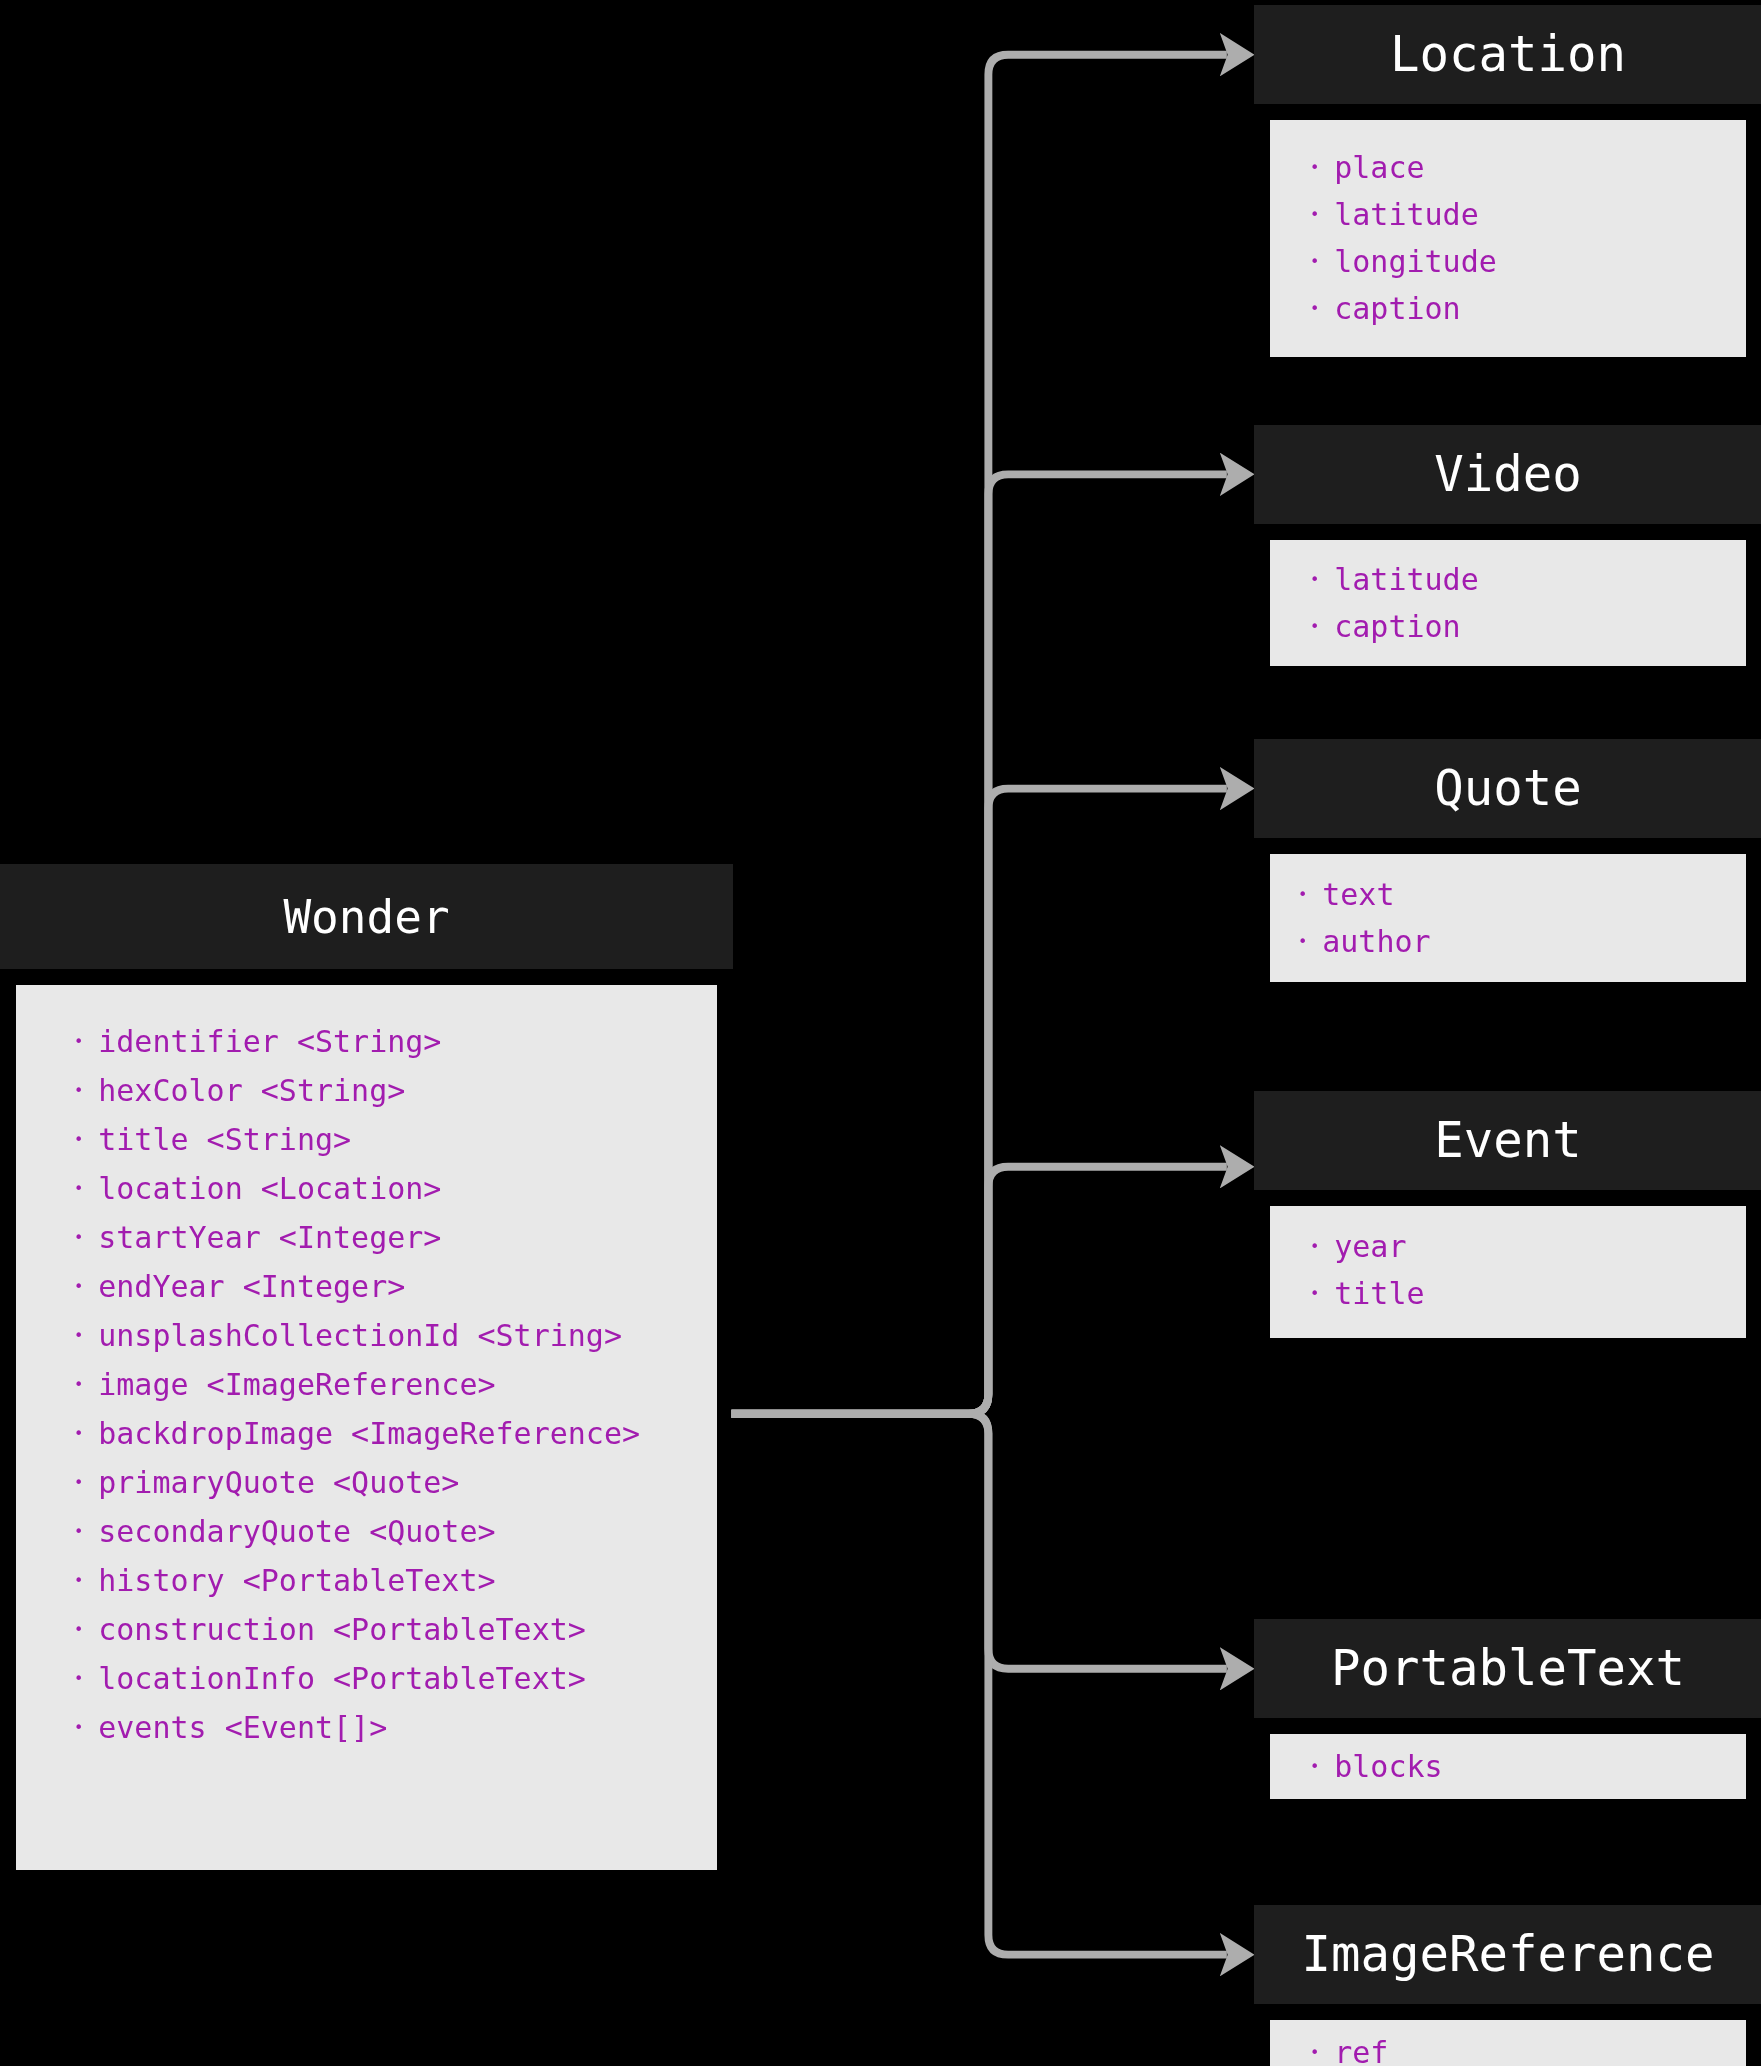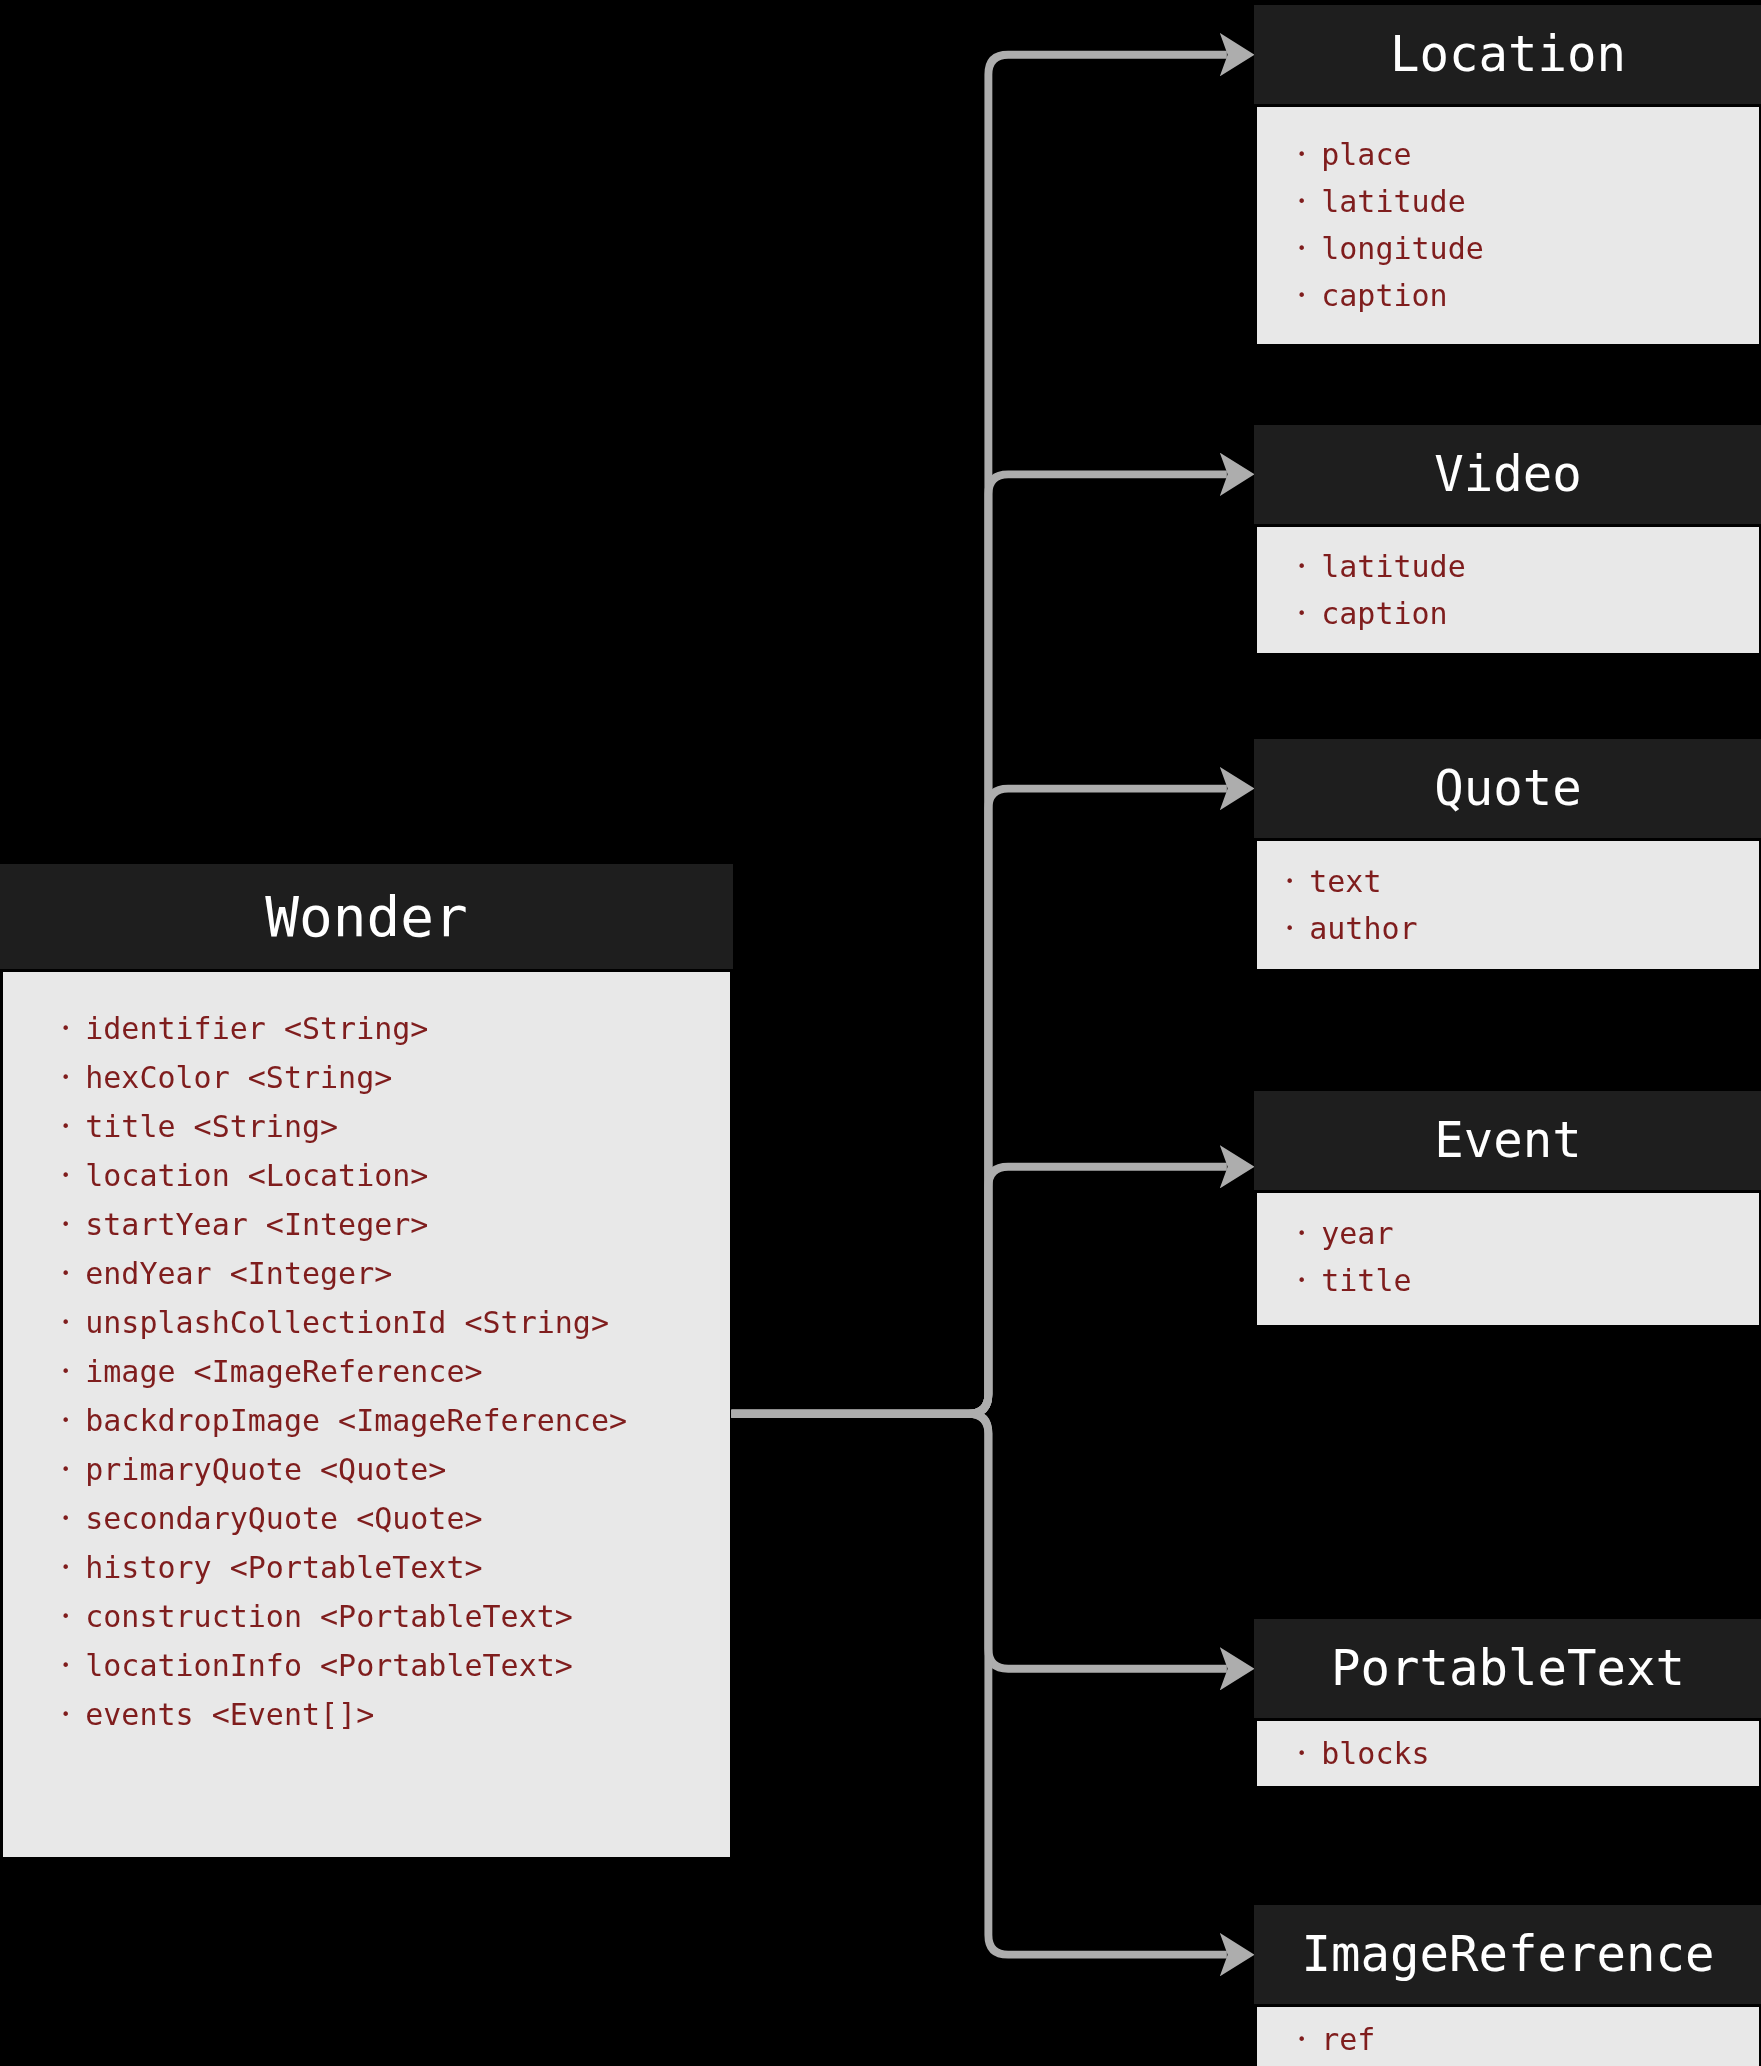--- a/index.html
+++ b/index.html
@@ -30,41 +30,41 @@
     align-items: center;
     justify-content: center;
   }
   .entity-header h2 {
     margin: 16px;
     font-weight: 500;
     letter-spacing: 0;
   }
   .entity-body {
     background: #e8e8e8;
-    color: #7f1d1d;
-    margin: 3px;
+    color: #a21caf;
+    margin: 16px;
     list-style: none;
     box-sizing: border-box;
   }
   .entity-body li {
     display: flex;
     align-items: center;
     white-space: nowrap;
   }
   .entity-body li::before {
     content: "\2022";
     font-size: 0.52em;
     margin-right: 0.95em;
     position: relative;
     top: 0.7px;
   }
   
   .entity-wonder { left: 0; top: 864px; width: 733px; }
   .entity-wonder .entity-header { height: 105px; }
-  .entity-wonder .entity-header h2 { font-size: 56px; }
+  .entity-wonder .entity-header h2 { font-size: 46px; }
   .entity-wonder .entity-body {
     height: 885px;
     padding: 32px 13px 0 58px;
     font-size: 30px;
   }
   .entity-wonder .entity-body li { height: 49px; }
   
   .related { left: 1254px; width: 508px; }
   .related .entity-header { height: 99px; }
   .related .entity-header h2 { font-size: 49px; }

